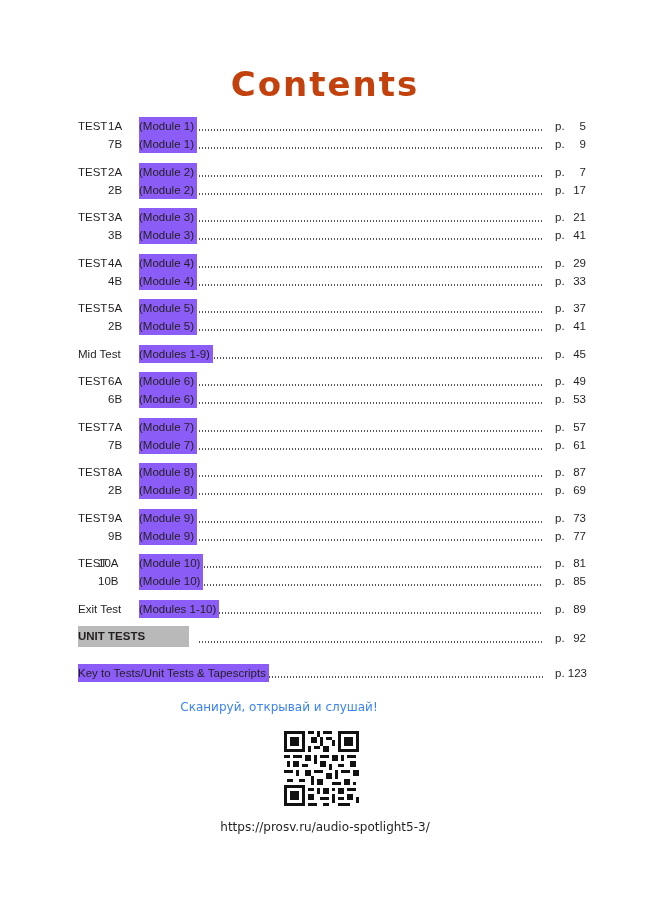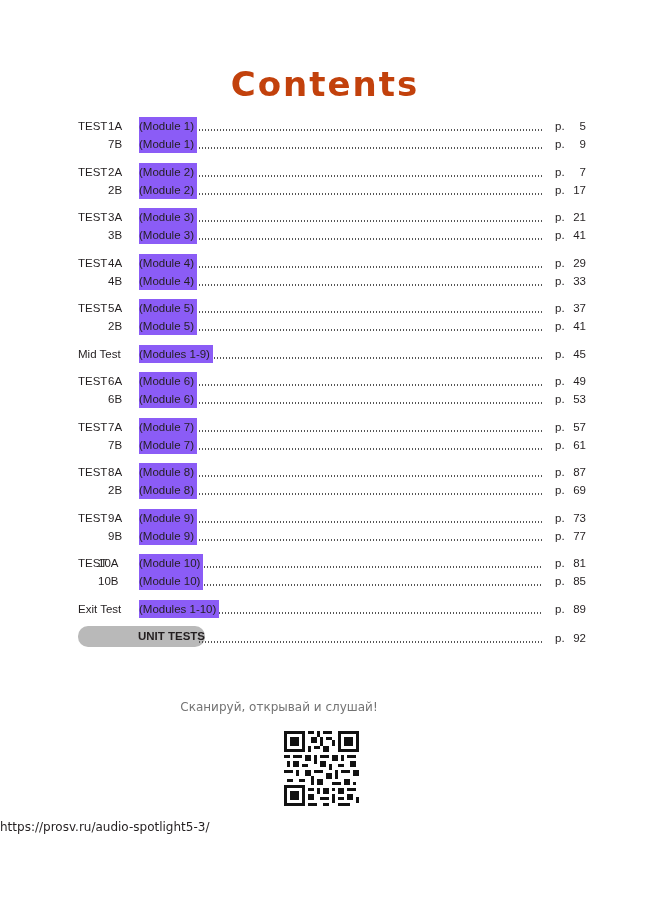--- a/index.html
+++ b/index.html
@@ -23,31 +23,31 @@
   .row .mod { position: absolute; left: 61px; top: 0; white-space: nowrap; background: #8b5cf6; padding-right: 3px; }
   .row .dots {
     position: absolute; top: 12px; height: 2px;
     background-image: radial-gradient(circle, #555 0.6px, transparent 0.8px);
     background-size: 3px 2px; background-repeat: repeat-x;
   }
   .row .pp { position: absolute; left: 477px; top: 0; }
   .row .pn { position: absolute; left: 488px; width: 20px; text-align: right; top: 0; }
   .gap { height: 9.5px; }
   .unit-box {
-    position: absolute; left: 0; top: -3px; width: 127px; height: 21px;
-    background: #b9b9b9; text-align: right; line-height: 21px;
-    font-weight: bold; font-size: 11.5px; color: #231f20; border-radius: 10px;
+    position: absolute; left: 0; top: -3px; width: 111px; height: 21px;
+    background: #b9b9b9; text-align: left; line-height: 21px;
+    font-weight: bold; font-size: 11.5px; color: #231f20;
   }
   .scan {
     position: absolute; top: 700px; left: 0; width: 558px; text-align: center;
-    font-family: "DejaVu Sans", sans-serif; font-size: 12px; color: #737373;
+    font-family: "DejaVu Sans", sans-serif; font-size: 12px; color: #3b82f6;
   }
   .qr { position: absolute; left: 284px; top: 731px; width: 75px; height: 75px; }
   .url {
-    position: absolute; top: 820px; left: 0; width: 650px; 
+    position: absolute; top: 820px; left: 0; width: 650px; text-align: center;
     font-family: "DejaVu Sans", sans-serif; font-size: 12px; color: #231f20;
   }
 </style>
 </head>
 <body>
 
 <div class="title">Contents</div>
 
 <div class="toc">
 
@@ -227,20 +227,25 @@
     <span class="pn">89</span>
   </div>
   <div class="gap" style="height:11px"></div>
   <div class="row">
     <span class="unit-box">UNIT TESTS</span>
     <span class="dots" style="left:120px;width:345px"></span>
     <span class="pp">p.</span>
     <span class="pn">92</span>
   </div>
   <div class="gap" style="height:17px"></div>
+  <div class="row">
+    <span class="dots" style="left:190px;width:275px"></span>
+    <span class="mod" style="left:0">Key to Tests/Unit Tests &amp; Tapescripts</span>
+    <span class="pp" style="left:477px;width:40px">p. 123</span>
+  </div>
 </div>
 
 <div class="scan">Сканируй, открывай и слушай!</div>
 
 <svg class="qr" viewBox="0 0 25 25" shape-rendering="crispEdges">
   <rect width="25" height="25" fill="#fff"></rect>
   <g fill="#111">
     <path d="M0 0h7v7H0zM1 1v5h5V1zM2 2h3v3H2z" fill-rule="evenodd"></path>
     <path d="M18 0h7v7h-7zM19 1v5h5V1zM20 2h3v3h-3z" fill-rule="evenodd"></path>
     <path d="M0 18h7v7H0zM1 19v5h5v-5zM2 20h3v3H2z" fill-rule="evenodd"></path>

